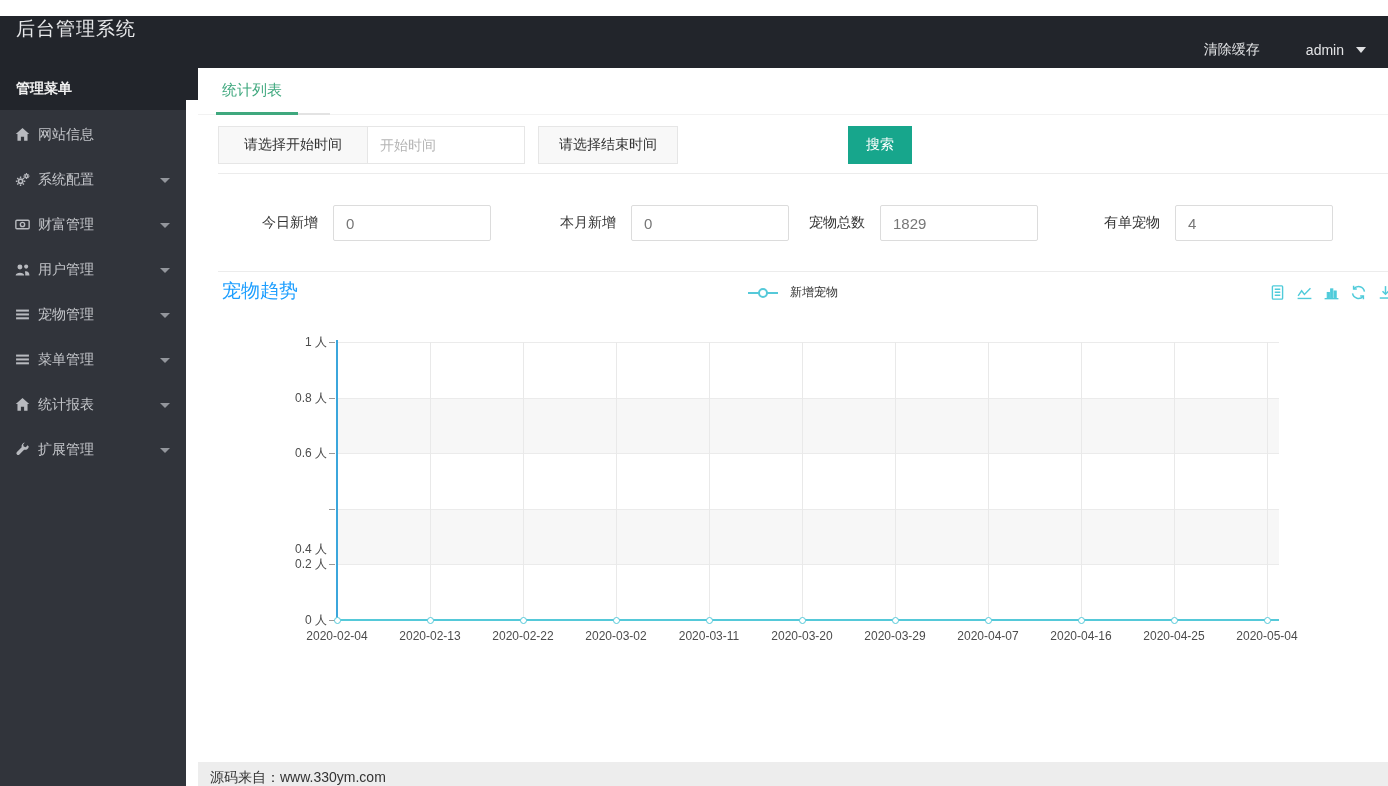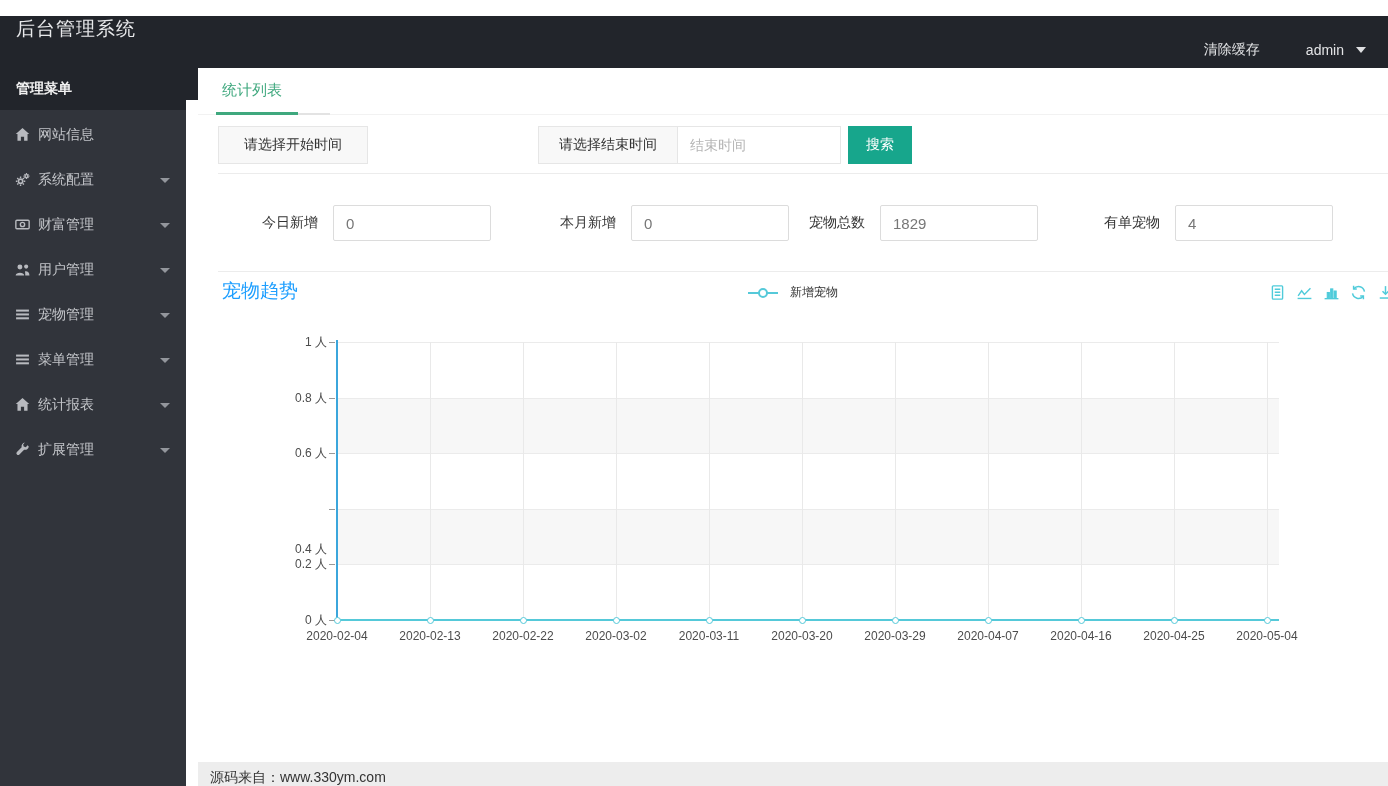--- a/index.html
+++ b/index.html
@@ -186,22 +186,22 @@
 <div class="content">
 
   <div class="tabbar">
     <div class="tab-active">统计列表</div>
     <div class="tab-underline"></div>
     <div class="tab-underline-gray"></div>
   </div>
 
   <div class="filter-row">
     <div class="addon" style="left:20px;width:150px;">请选择开始时间</div>
+    <input class="f-input" style="left: 170px; width: 157px;" placeholder="开始时间">
     <div class="addon" style="left:340px;width:140px;">请选择结束时间</div>
-    <input class="f-input" style="left: 480px; width: 163px;" placeholder="结束时间">
     <button class="search-btn">搜索</button>
   </div>
 
   <div class="divider" style="top:105px;"></div>
 
   <div id="stats-row">
       <div class="stat-group" style="left: 64px;">
         <span class="stat-label">今日新增</span>
         <input class="stat-input" value="0" style="">
       </div>

